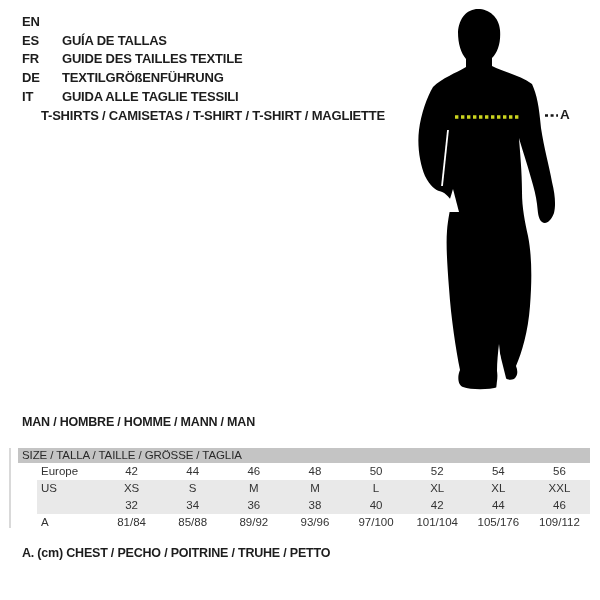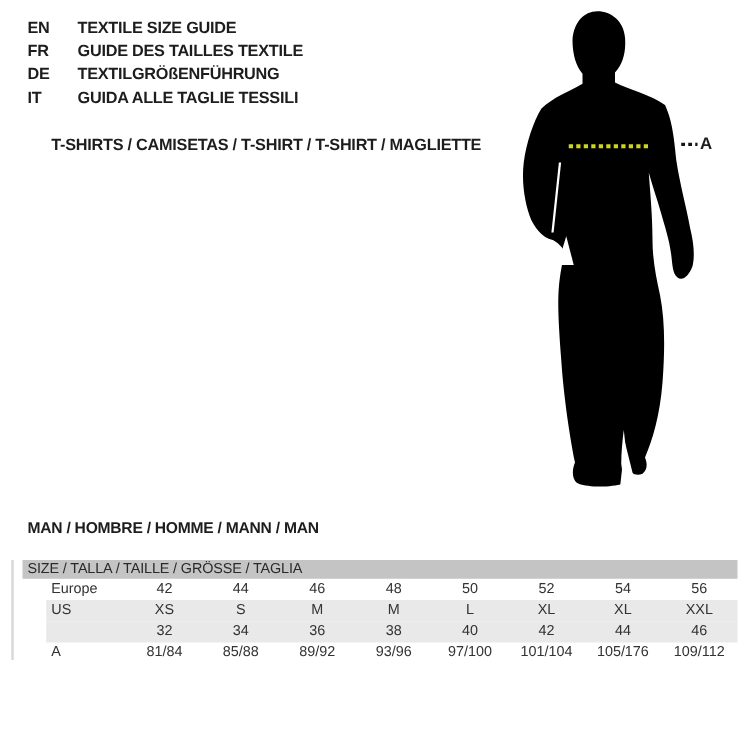--- a/index.html
+++ b/index.html
@@ -43,21 +43,24 @@
   .footnote { position:absolute; left:22px; top:546px; font-size:12.5px; font-weight:700; letter-spacing:-0.2px; white-space:nowrap; }
 </style>
 </head>
 <body>
 
 <div class="canvas">
 
   <div class="lang-list" id="lang-list">
       <div class="lang-row">
         <span class="lang-code">EN</span>
-        <span class="lang-label">TEXTILE SIZE GUIDE</span>
+      </div>
+      <div class="lang-row">
+        <span class="lang-code">ES</span>
+        <span class="lang-label">GUÍA DE TALLAS</span>
       </div>
       <div class="lang-row">
         <span class="lang-code">FR</span>
         <span class="lang-label">GUIDE DES TAILLES TEXTILE</span>
       </div>
       <div class="lang-row">
         <span class="lang-code">DE</span>
         <span class="lang-label">TEXTILGRÖßENFÜHRUNG</span>
       </div>
       <div class="lang-row">
@@ -161,14 +164,15 @@
           <div class="t-val">89/92</div>
           <div class="t-val">93/96</div>
           <div class="t-val">97/100</div>
           <div class="t-val">101/104</div>
           <div class="t-val">105/176</div>
           <div class="t-val">109/112</div>
         </div>
       </div>
   </div>
 
+  <div class="footnote">A. (cm) CHEST / PECHO / POITRINE / TRUHE / PETTO</div>
 
 </div>
 
 </body></html>

